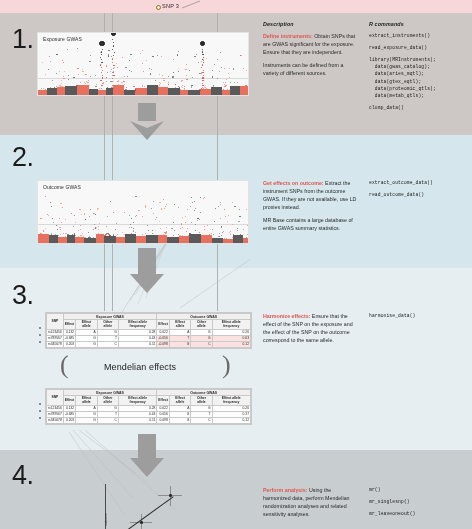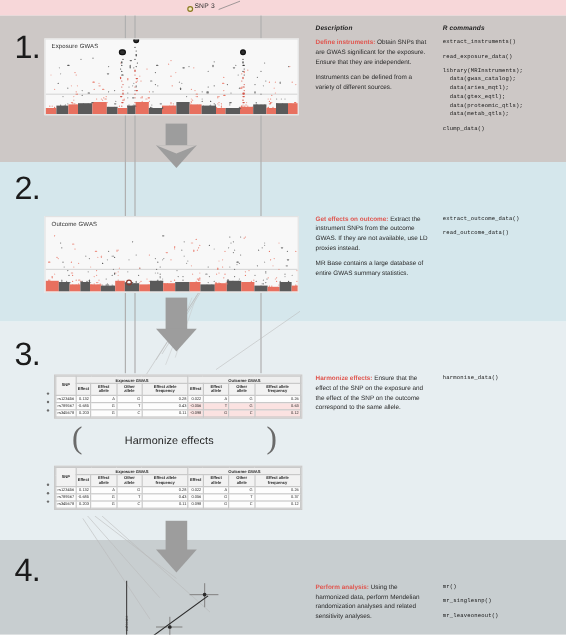--- a/index.html
+++ b/index.html
@@ -892,21 +892,21 @@
         </tr>
       </tbody>
     </table>
   </div>
 <div class="rowdot" style="left:39px;top:327px;"></div>
 <div class="rowdot" style="left:39px;top:334px;"></div>
 <div class="rowdot" style="left:39px;top:341px;"></div>
 
 <div class="brace" style="left:60px;top:352px;">(</div>
 <div class="brace" style="left:222px;top:352px;">)</div>
-<div class="harm-label" style="left:104px;top:362px;">Harmonize effects</div>
+<div class="harm-label" style="left:104px;top:362px;">Mendelian effects</div>
 
 <div class="tbl" id="tbl-after" style="left:45px;top:388px;width:205px;">
     <table>
       <tbody>
         <tr>
           <th rowspan="2">SNP</th>
           <td class="grp" colspan="4">Exposure GWAS</td>
           <td class="grp" colspan="4">Outcome GWAS</td>
         </tr>
         <tr>

